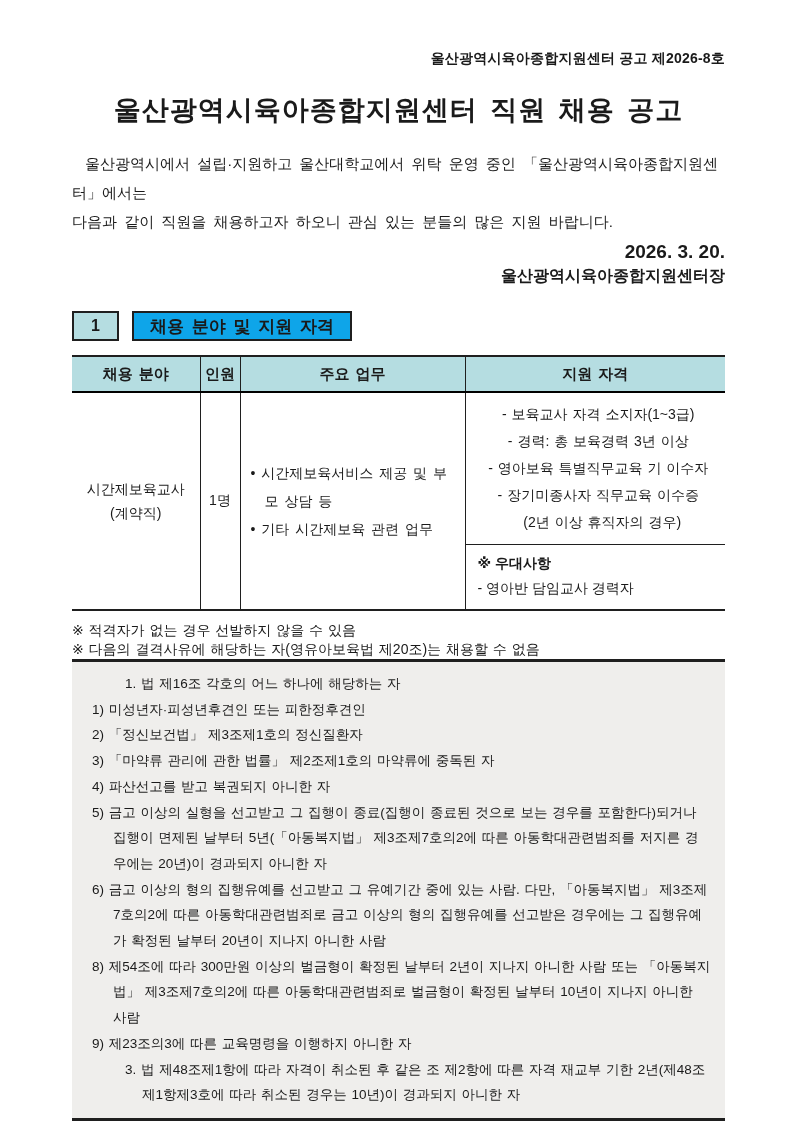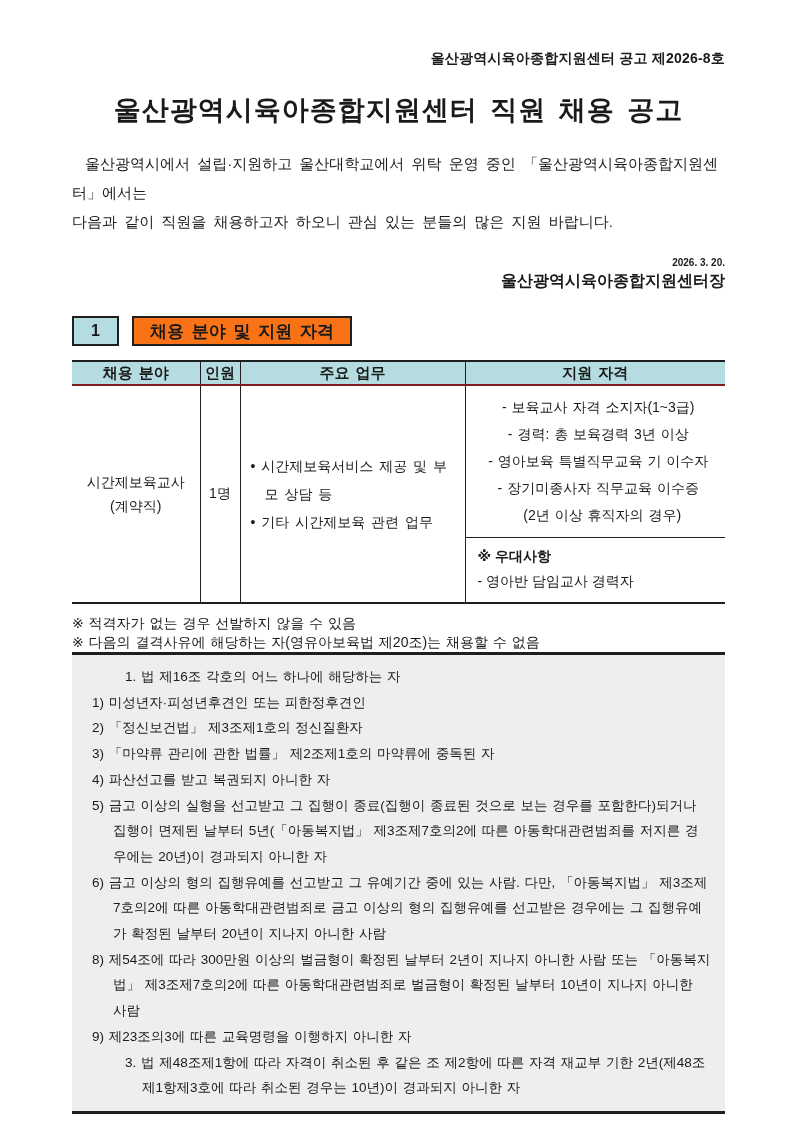--- a/index.html
+++ b/index.html
@@ -19,50 +19,50 @@
   }
   .doc-title {
     margin-top: 24px;
     text-align: center;
     font-size: 27px; font-weight: 800;
     letter-spacing: 1px;
     word-spacing: 4px;
   }
   .intro { margin-top: 21px; font-size: 15px; line-height: 29px; word-spacing: 3px; }
   .intro .line1 { text-indent: 13px; }
-  .doc-date { margin-top: 21px; text-align: right; font-size: 10px; font-weight: bold; }
+  .doc-date { margin-top: 5px; text-align: right; font-size: 19px; font-weight: bold; }
   .doc-signer { margin-top: 3px; text-align: right; font-size: 16px; font-weight: bold; }
 
   .section-header { margin-top: 24px; display: flex; align-items: stretch; gap: 13px; height: 30px; }
   .section-badge {
     width: 47px; background: #b5dde1;
     border: 2px solid #1f1f1f;
     display: flex; align-items: center; justify-content: center;
     font-size: 16px; font-weight: bold;
   }
   .section-title-box {
-    border: 2px solid #1f1f1f; background: #f97316;
+    border: 2px solid #1f1f1f; background: #0ea5e9;
     display: flex; align-items: center;
     padding: 0 16px;
     font-size: 17px; font-weight: bold;
     word-spacing: 3px;
   }
 
   table.recruit {
     margin-top: 14px;
     width: 653px;
     border-collapse: collapse;
     border-top: 2px solid #1f1f1f;
     border-bottom: 2px solid #1f1f1f;
     table-layout: fixed;
   }
   table.recruit th {
     background: #b5dde1;
-    border-bottom: 2px solid #7f1d1d;
-    height: 24px;
+    border-bottom: 2px solid #000000;
+    height: 36px;
     font-size: 15px; font-weight: bold;
     text-align: center;
     word-spacing: 2px;
   }
   table.recruit th:not(:first-child),
   table.recruit td:not(:first-child),
   table.recruit td.c4bottom { border-left: 1.5px solid #1f1f1f; }
   table.recruit td { font-size: 14px; vertical-align: middle; }
   td.c1 { text-align: center; font-weight: normal; font-size: 14.5px; line-height: 24px; }
   td.c2 { text-align: center; }

